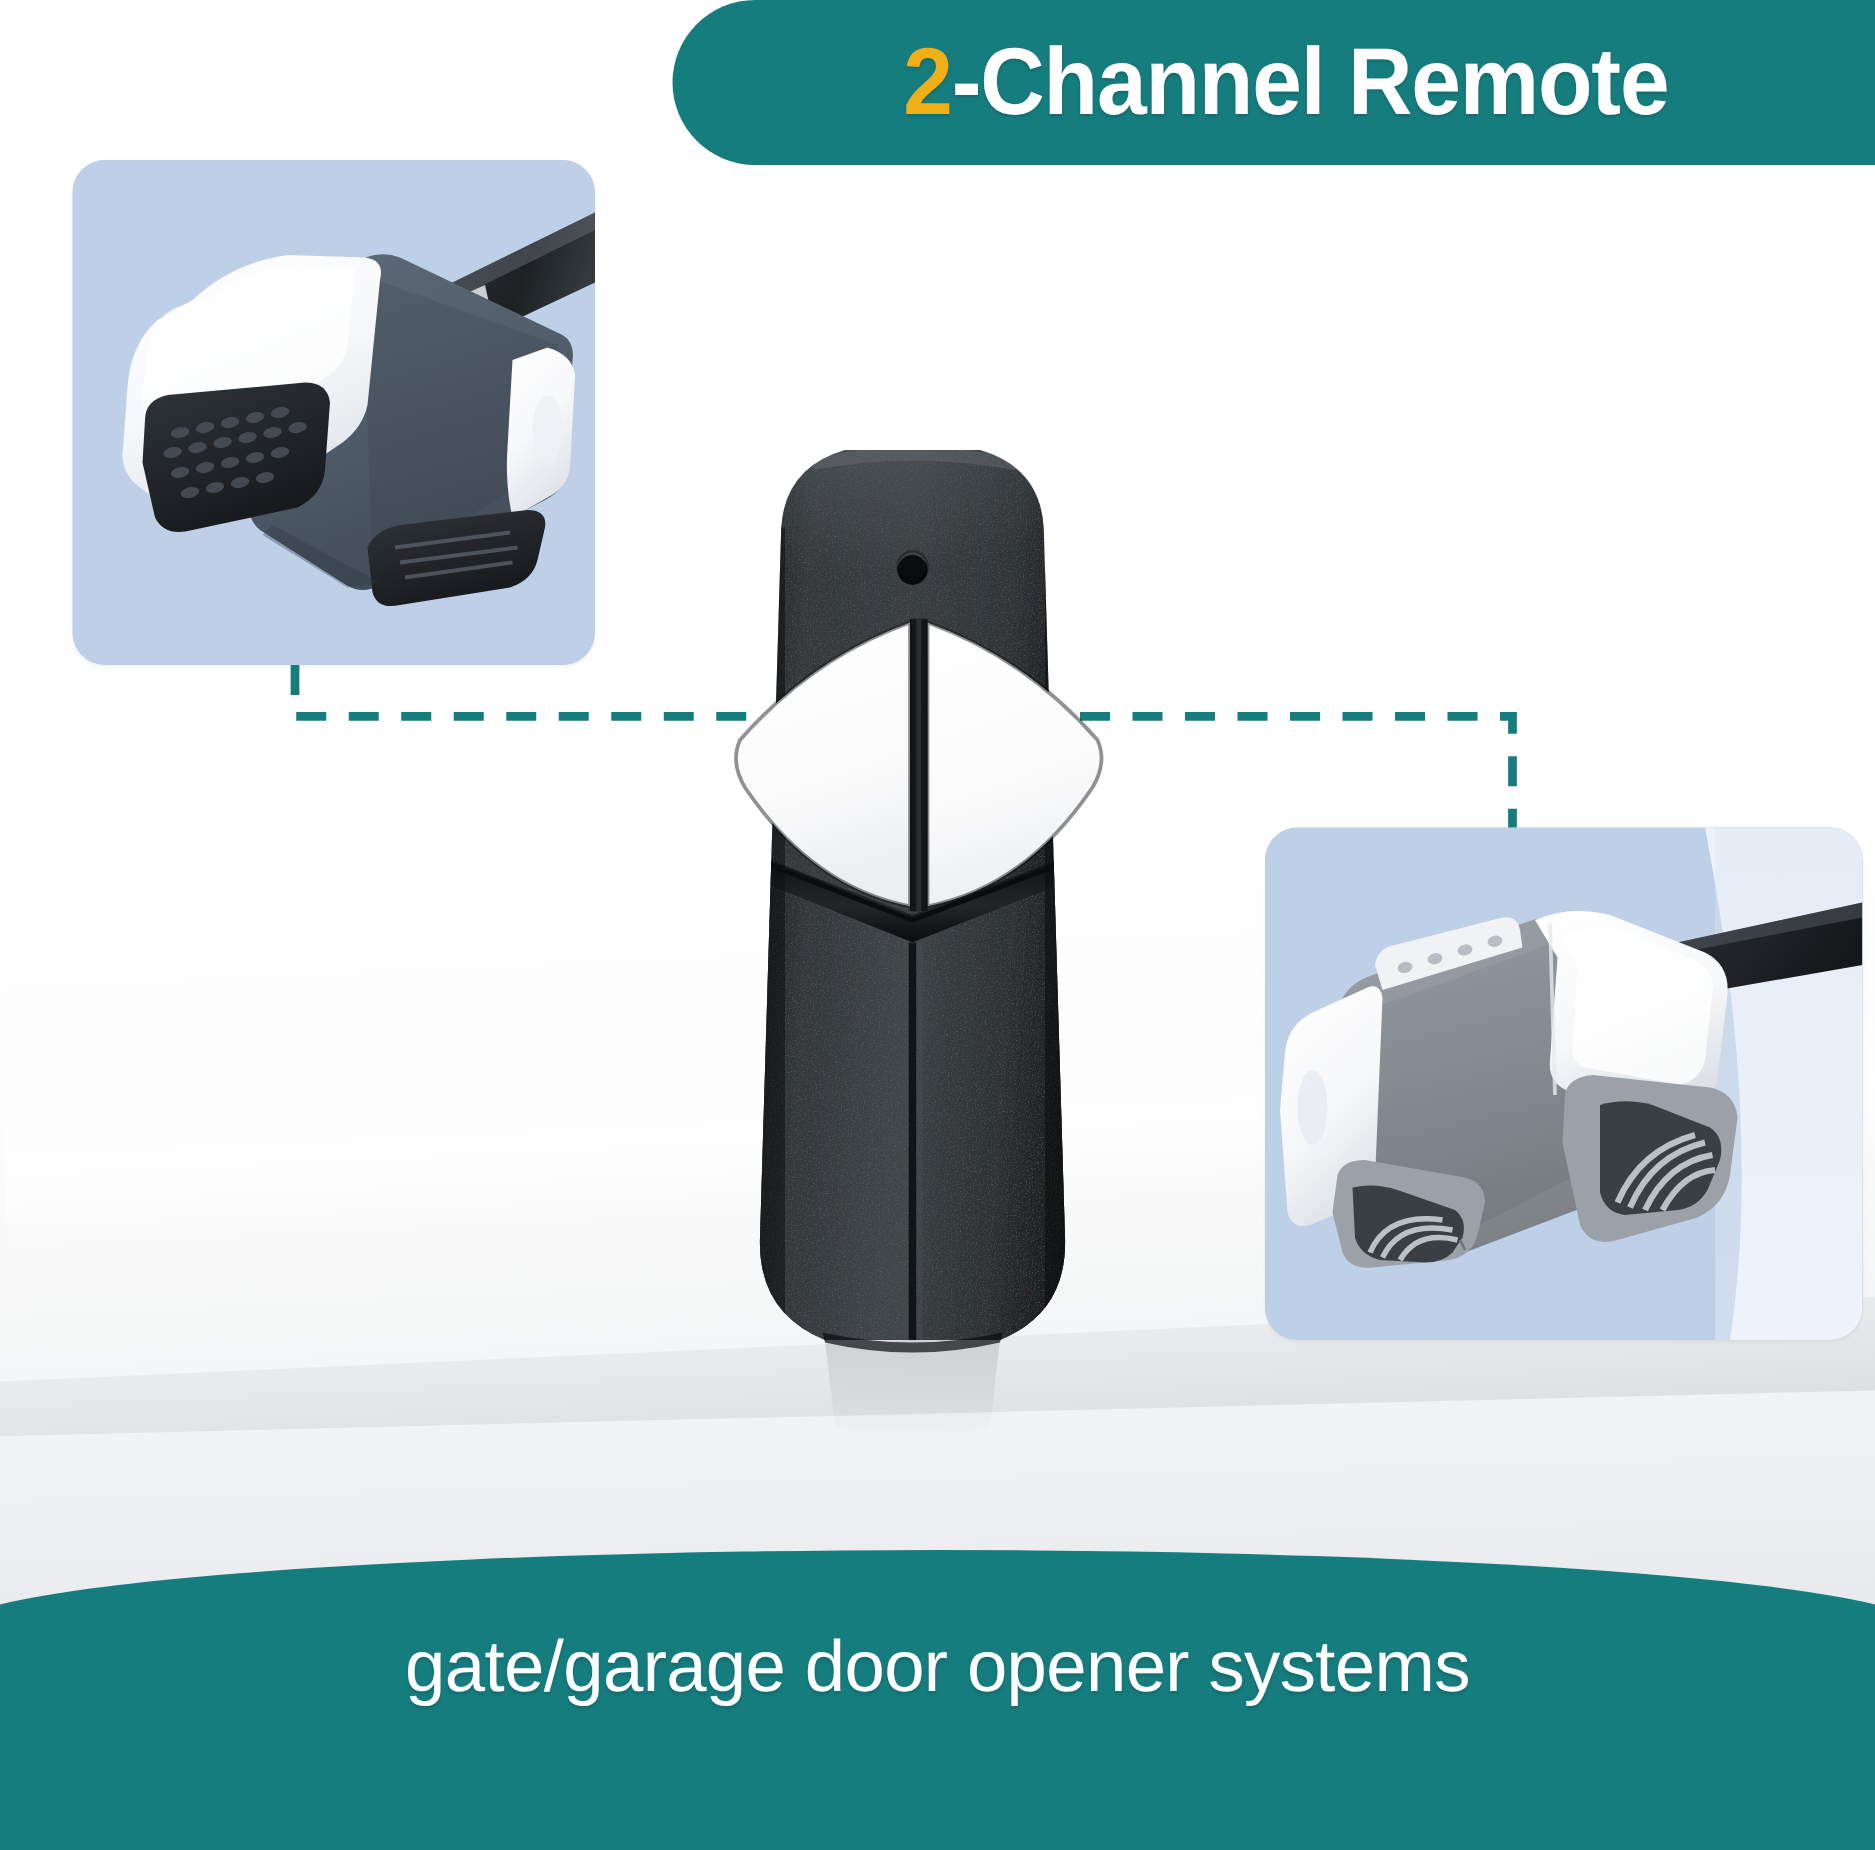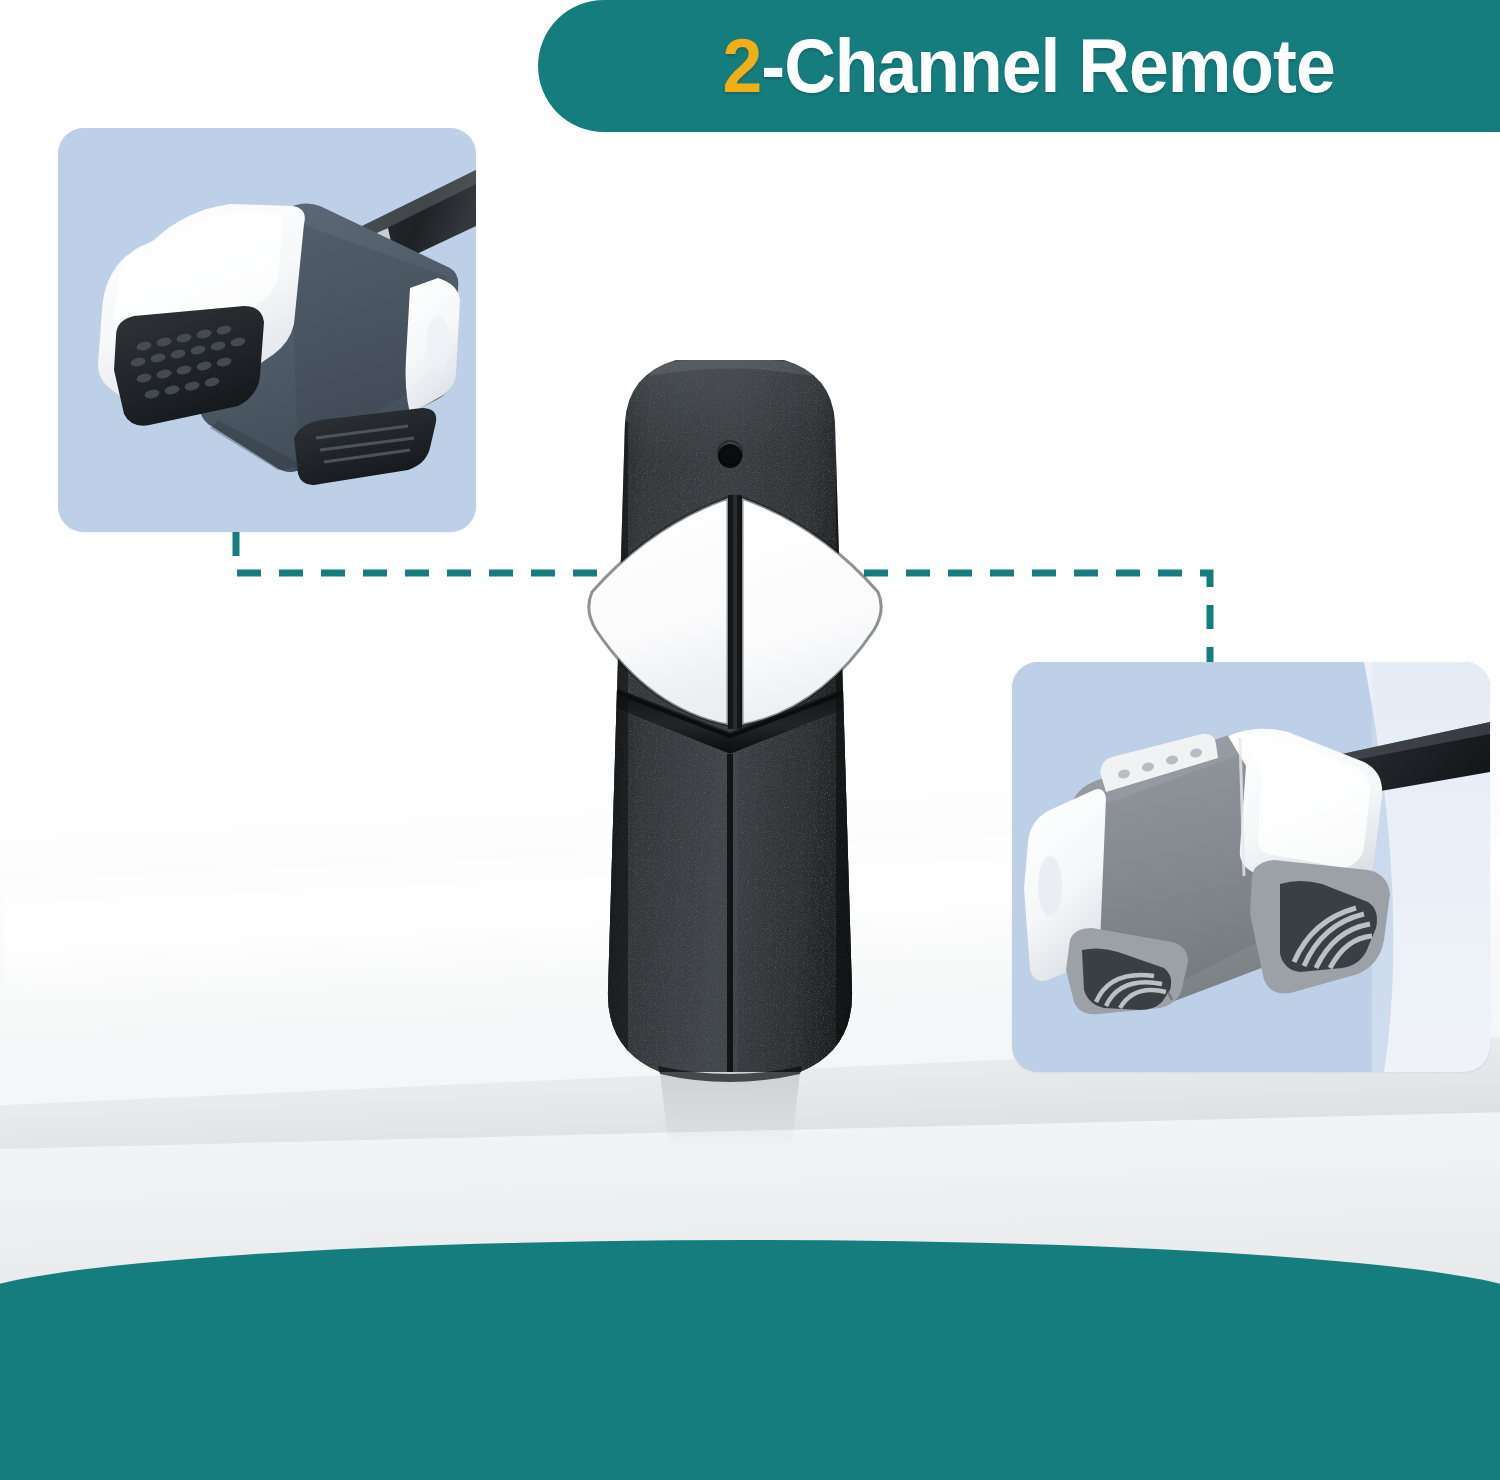--- a/index.html
+++ b/index.html
@@ -486,16 +486,17 @@
   </div>
 
   <div class="header-banner">
     <div class="header-title">
       <span class="hl-gold">2</span><span>-Channel Remote</span>
     </div>
   </div>
 
   <div class="footer-banner">
     <div class="footer-text">
+      <div>gate/garage door opener systems</div>
     </div>
   </div>
 
 </div>
 
 </body></html>

